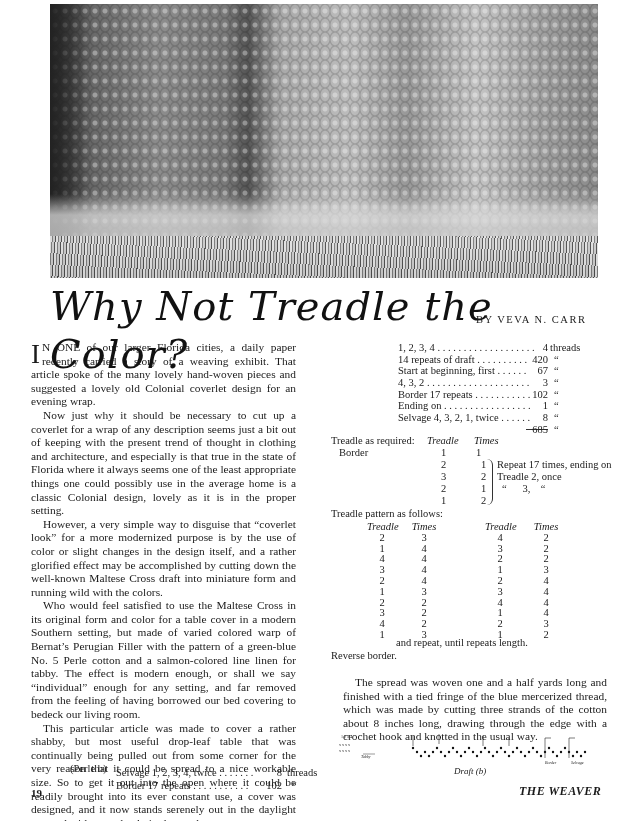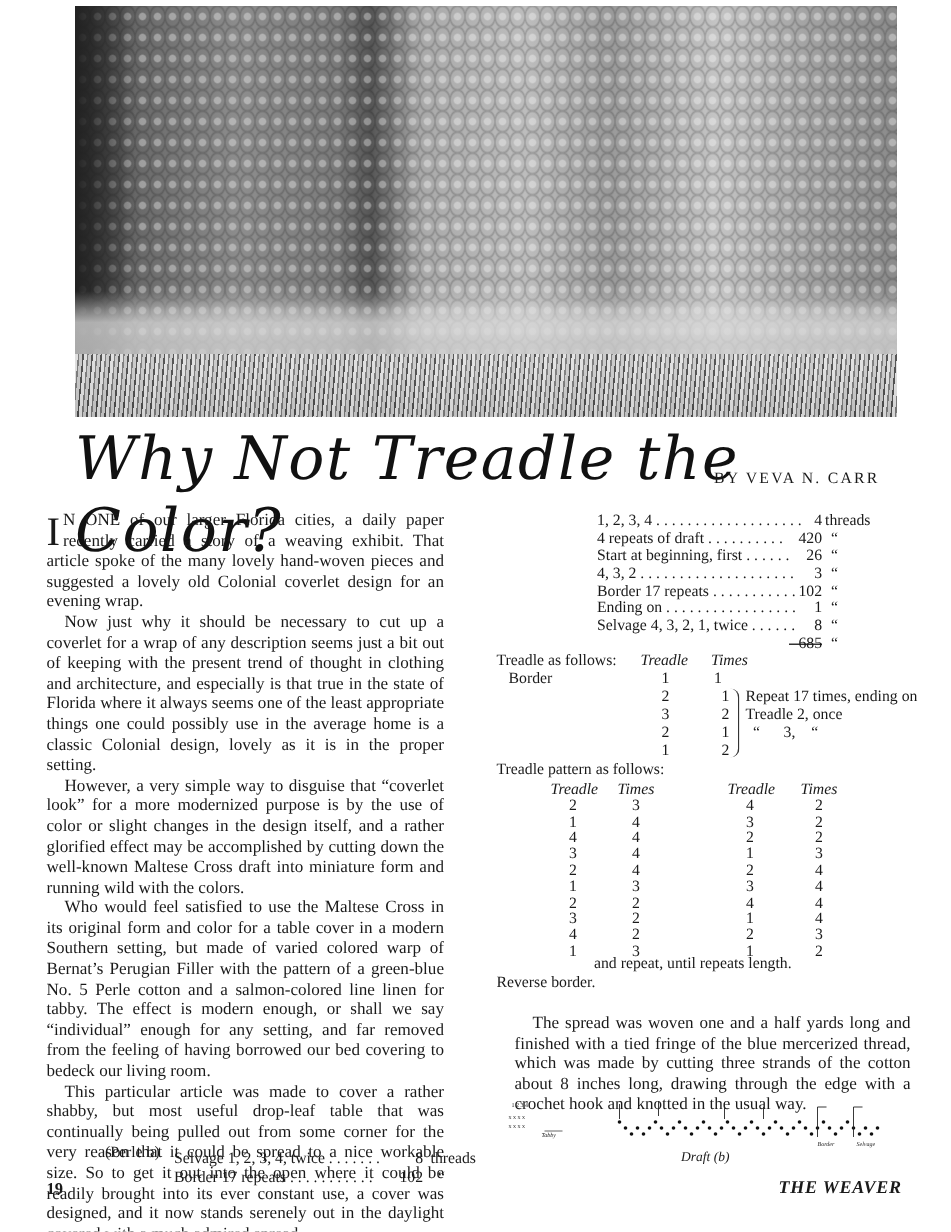--- a/index.html
+++ b/index.html
@@ -96,27 +96,27 @@
   </div>
 </div>
 
 <div class="threads">
   <div class="row">
       <span class="d">1, 2, 3, 4 . . . . . . . . . . . . . . . . . . .</span>
       <span class="n">4</span>
       <span class="u" style="left:152px">threads</span>
     </div>
   <div class="row">
-      <span class="d">4 repeats of draft . . . . . . . . . .</span>
+      <span class="d">14 repeats of draft . . . . . . . . . .</span>
       <span class="n">420</span>
       <span class="u">“</span>
     </div>
   <div class="row">
       <span class="d">Start at beginning, first . . . . . .</span>
-      <span class="n">26</span>
+      <span class="n">67</span>
       <span class="u">“</span>
     </div>
   <div class="row">
       <span class="d">4, 3, 2 . . . . . . . . . . . . . . . . . . . .</span>
       <span class="n">3</span>
       <span class="u">“</span>
     </div>
   <div class="row">
       <span class="d">Border 17 repeats . . . . . . . . . . .</span>
       <span class="n">102</span>
@@ -132,21 +132,21 @@
       <span class="n">8</span>
       <span class="u">“</span>
     </div>
   <div class="rule" style="top:87px"></div>
   <div class="row" style="">
       <span class="n">685</span>
       <span class="u">“</span>
     </div>
 </div>
 
-<div class="small" style="left:331px;top:435px">Treadle as follows:</div>
+<div class="small" style="left:331px;top:435px">Treadle as required:</div>
 <div class="small ital" style="left:427px;top:435px">Treadle</div>
 <div class="small ital" style="left:474px;top:435px">Times</div>
 <div class="small" style="left:339px;top:447px">Border</div>
 
 <div class="small" style="left:441px;top:447px">1</div>
 <div class="small" style="left:476px;top:447px">1</div>
 <div class="small" style="left:441px;top:459px">2</div>
 <div class="small" style="left:481px;top:459px">1</div>
 <div class="small" style="left:441px;top:471px">3</div>
 <div class="small" style="left:481px;top:471px">2</div>

